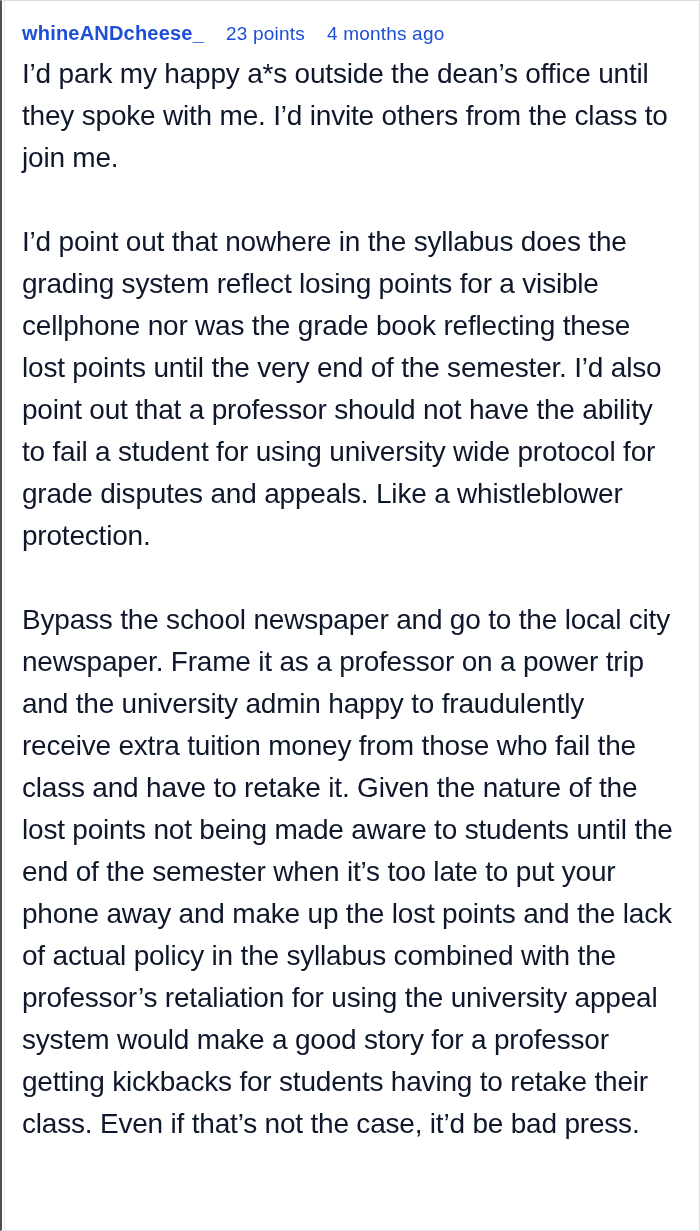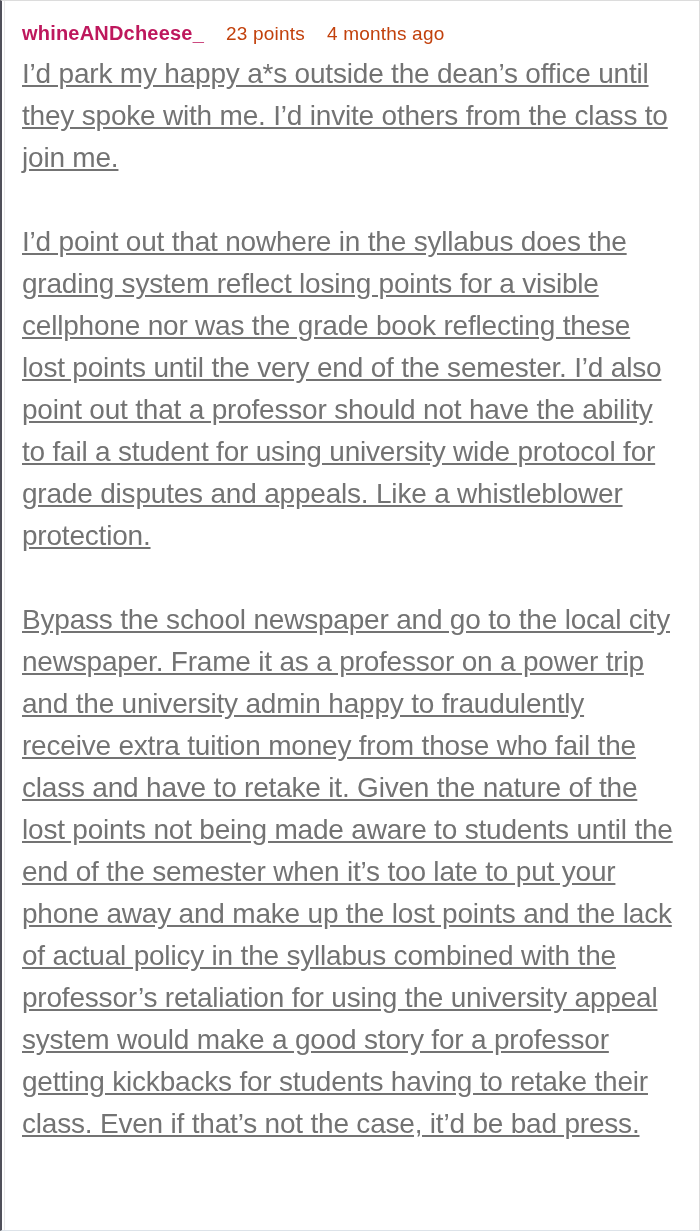--- a/index.html
+++ b/index.html
@@ -30,34 +30,33 @@
     background: #e9e9e9;
   }
   .comment-header {
     display: flex;
     align-items: baseline;
     gap: 22px;
     padding-top: 1px;
     margin-bottom: 8px;
   }
   .author {
-    color: #be185d;
+    color: #1d4ed8;
     font-weight: bold;
     font-size: 20px;
     text-decoration: none;
     letter-spacing: 0.2px;
   }
   .meta {
-    color: #c2410c;
+    color: #1d4ed8;
     font-size: 19px;
     letter-spacing: 0.2px;
   }
   .comment-body {
-    color: #737373;
-    text-decoration: underline;
+    color: #0f172a;
   }
   .comment-body p {
     font-size: 28px;
     line-height: 42px;
     letter-spacing: -0.2px;
     margin-bottom: 42px;
   }
   .comment-body p:last-child { margin-bottom: 4px; }
 </style>
 </head>

